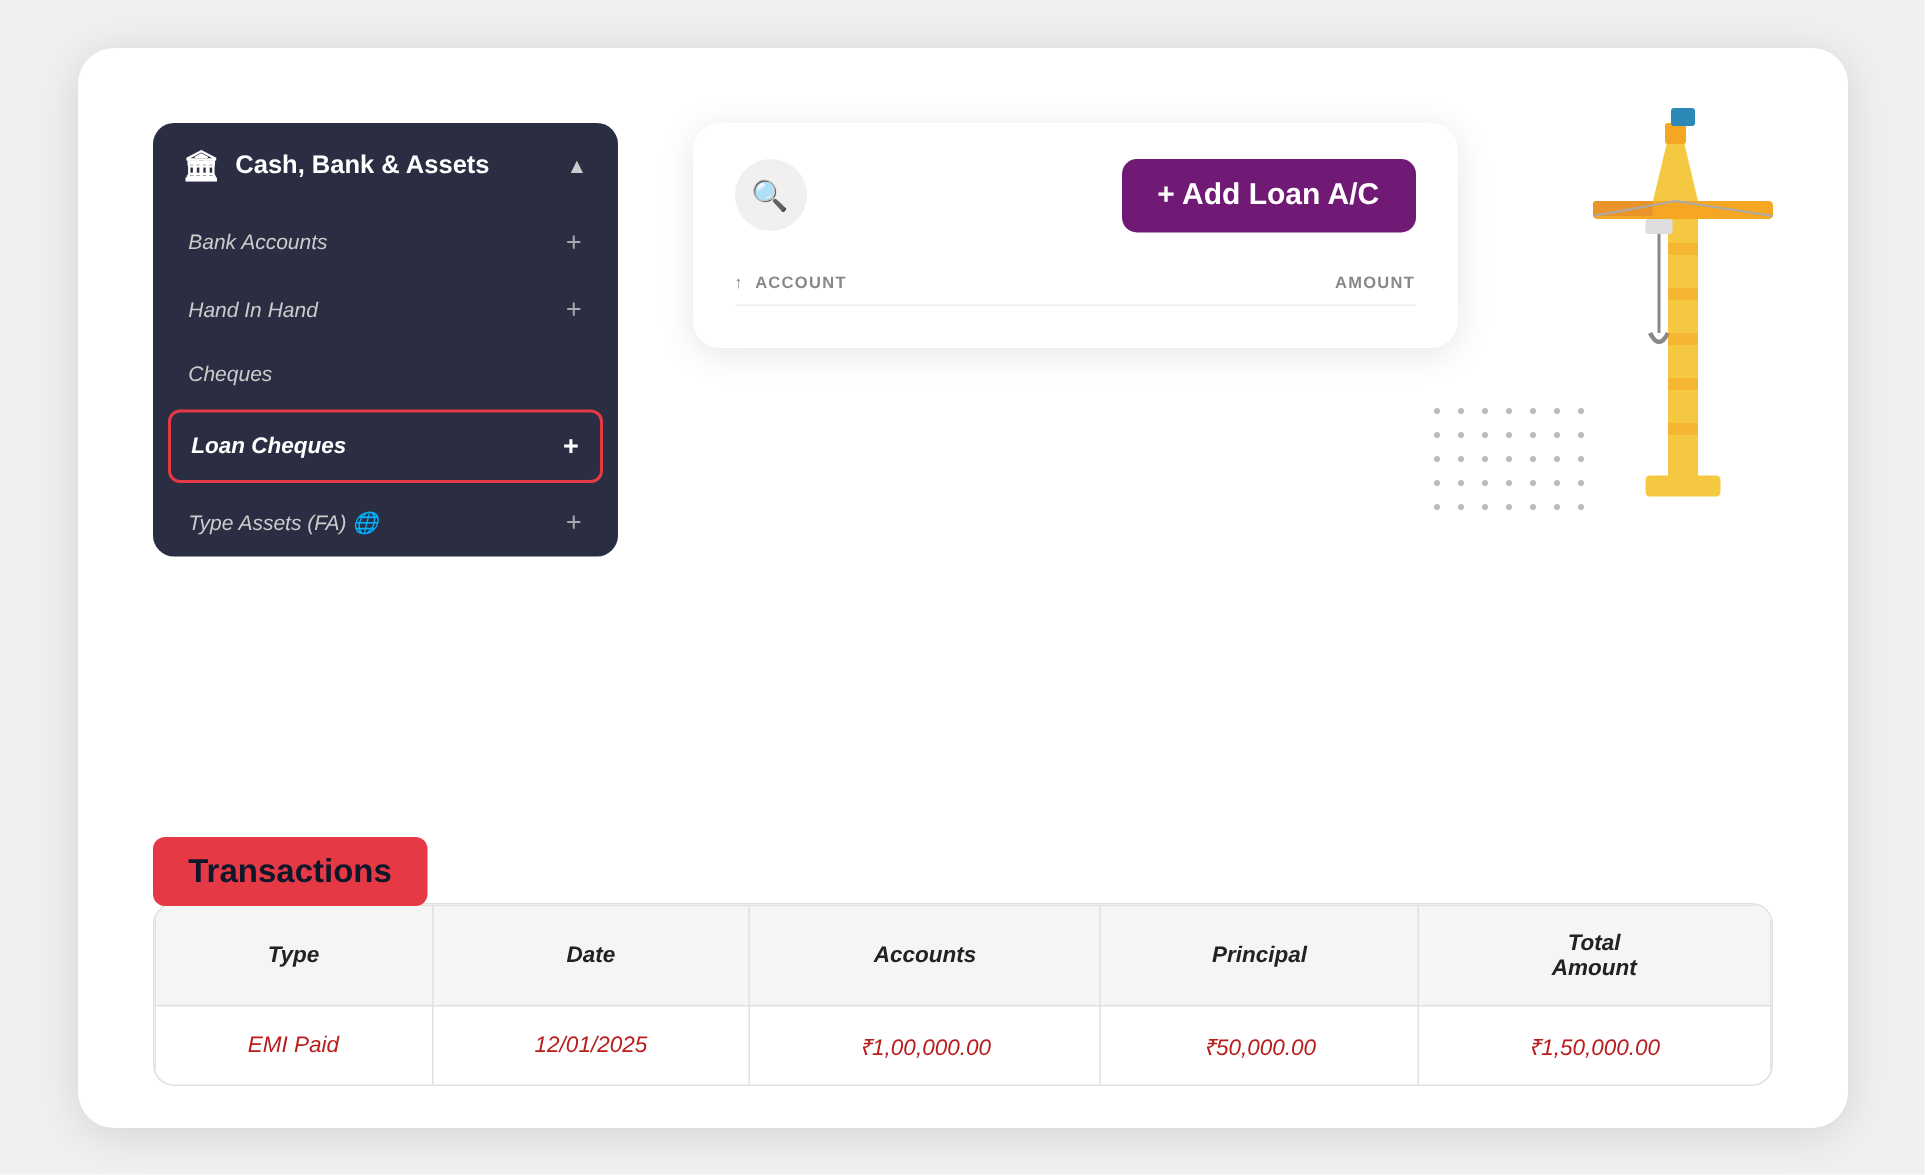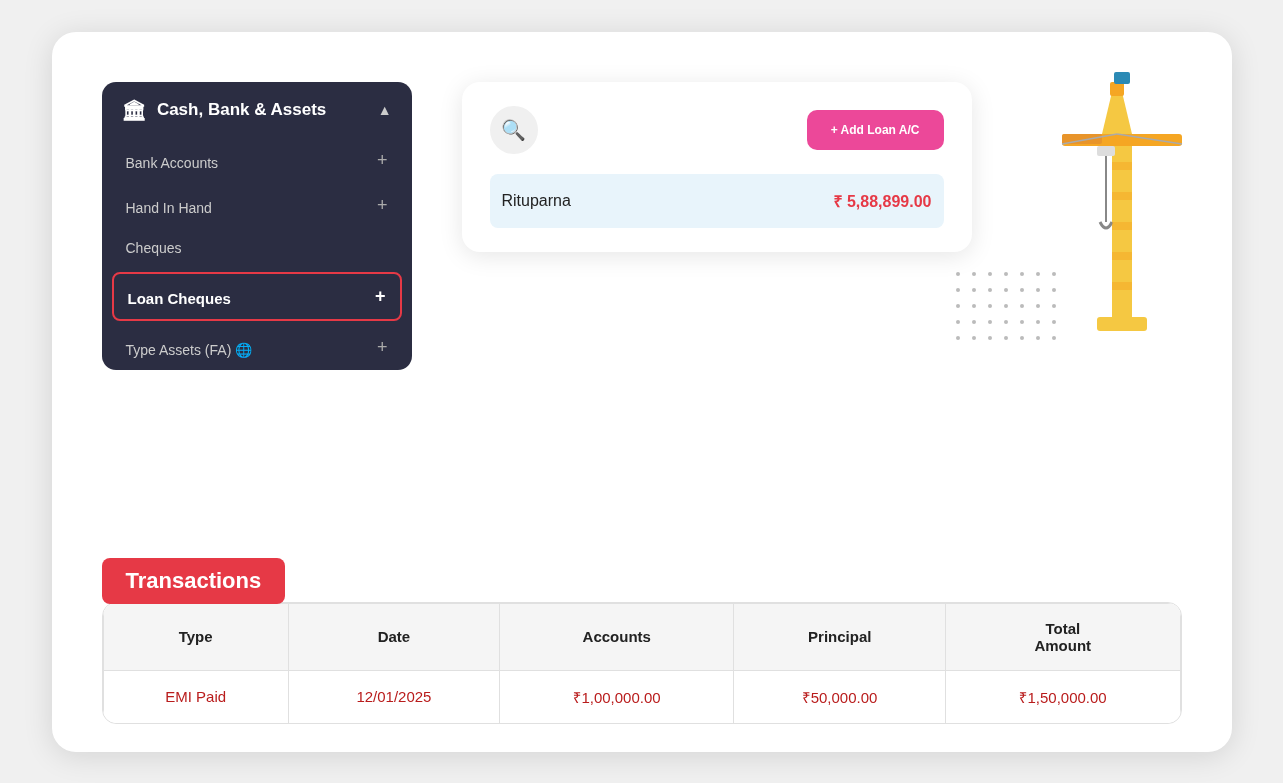--- a/index.html
+++ b/index.html
@@ -51,26 +51,27 @@
     }
     .sidebar-header-icon {
       font-size: 20px;
     }
     .sidebar-chevron {
       font-size: 14px;
       color: #ccc;
     }
     .sidebar-item {
       display: flex;
-      align-items: flex-end;
+      align-items: center;
       justify-content: space-between;
       padding: 12px 24px;
       color: #ccc;
       font-size: 14px;
       cursor: pointer;
+      font-style: italic;
     }
     .sidebar-item.active {
       background: transparent;
       border: 2px solid #e63946;
       border-radius: 8px;
       margin: 4px 10px;
       padding: 12px 14px;
       color: white;
       font-weight: 700;
       font-size: 15px;
@@ -107,26 +108,26 @@
       background: #f0f0f0;
       border-radius: 50%;
       display: flex;
       align-items: center;
       justify-content: center;
       font-size: 20px;
       color: #555;
       cursor: pointer;
     }
     .add-btn {
-      background: #ec4899;
+      background: #701a75;
       color: white;
       border: none;
       border-radius: 10px;
       padding: 13px 24px;
-      font-size: 12px;
+      font-size: 20px;
       font-weight: 700;
       cursor: pointer;
       display: flex;
       align-items: center;
       gap: 6px;
     }
     .account-table-header {
       display: flex;
       justify-content: space-between;
       padding: 8px 0;
@@ -195,34 +196,35 @@
     .transactions-section {
       position: absolute;
       bottom: 28px;
       left: 50px;
       right: 50px;
       z-index: 10;
     }
     .transactions-badge {
       display: inline-block;
       background: #e63946;
-      color: #ffffff;
+      color: #0f172a;
       font-size: 22px;
       font-weight: 800;
       padding: 10px 24px;
       border-radius: 8px;
       margin-bottom: 0;
     }
     .transactions-table {
       width: 100%;
       border-collapse: collapse;
       background: white;
       border-radius: 14px;
       overflow: hidden;
       box-shadow: 0 2px 12px rgba(0,0,0,0.07);
+      font-style: italic;
     }
     .transactions-table th {
       background: #f5f5f5;
       padding: 16px 20px;
       font-size: 15px;
       font-weight: 700;
       color: #222;
       text-align: center;
       border: 1px solid #e0e0e0;
     }
@@ -279,23 +281,26 @@
     </div>
   </div>
 
   <div class="account-panel">
     <div class="account-panel-top">
       <div class="search-circle">
         <span>🔍</span>
       </div>
       <button class="add-btn">+ Add Loan A/C</button>
     </div>
-    <div class="account-row">
-      <span class="account-name">Rituparna</span>
-      <span class="account-amount">₹ 5,88,899.00</span>
+    <div class="account-table-header">
+      <span>
+        <span class="sort-arrow">↑</span>
+        <span>ACCOUNT</span>
+      </span>
+      <span>AMOUNT</span>
     </div>
   </div>
 
   <div class="crane-container">
     <svg width="160" height="280" viewBox="0 0 160 280" xmlns="http://www.w3.org/2000/svg">
 
       <rect x="70" y="80" width="20" height="180" fill="#f5c842" rx="2"></rect>
 
       <rect x="20" y="72" width="120" height="12" fill="#f5a623" rx="3"></rect>
 

